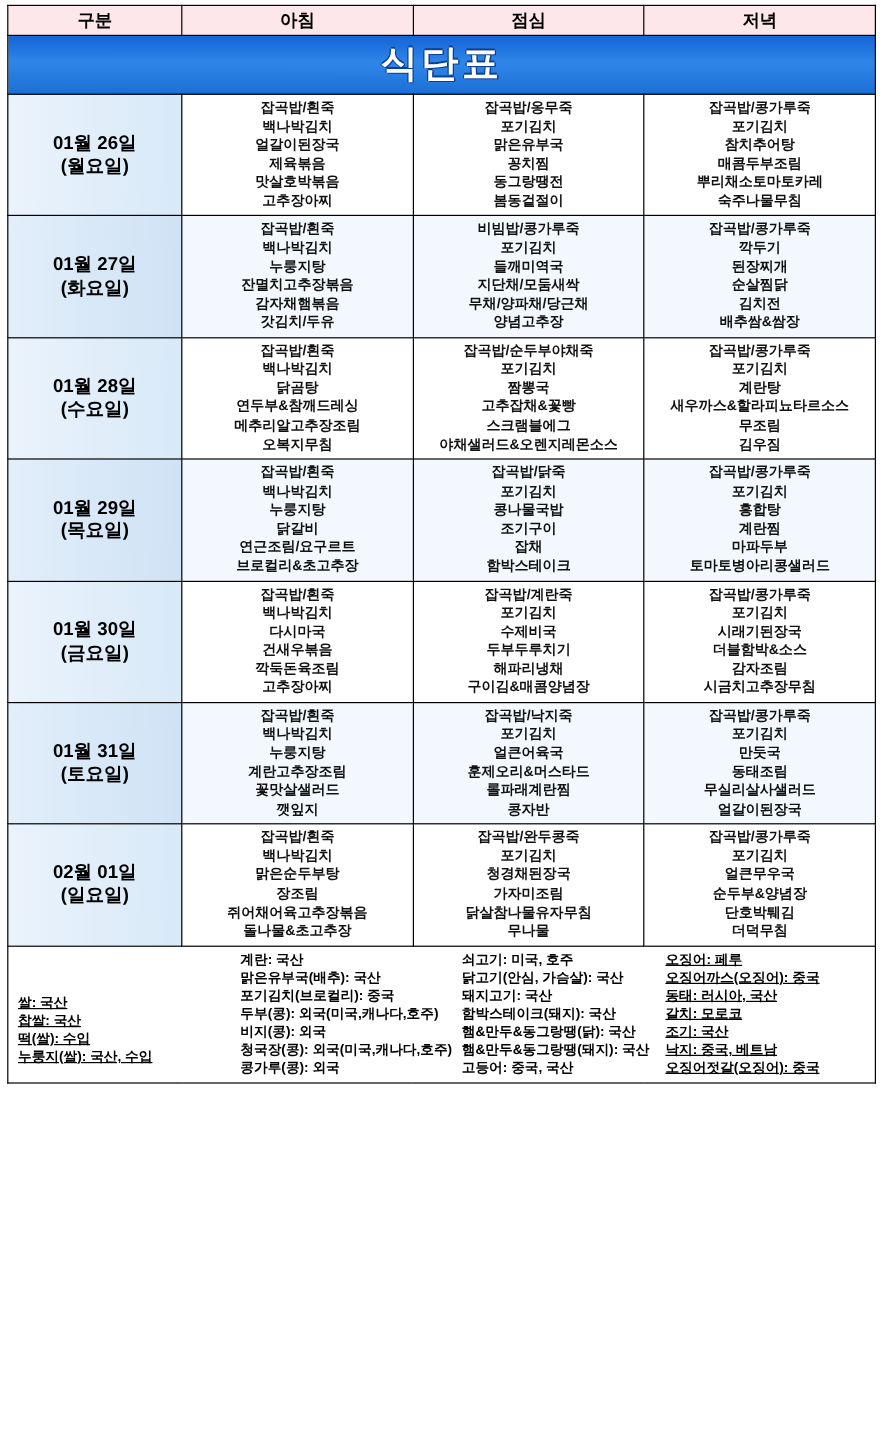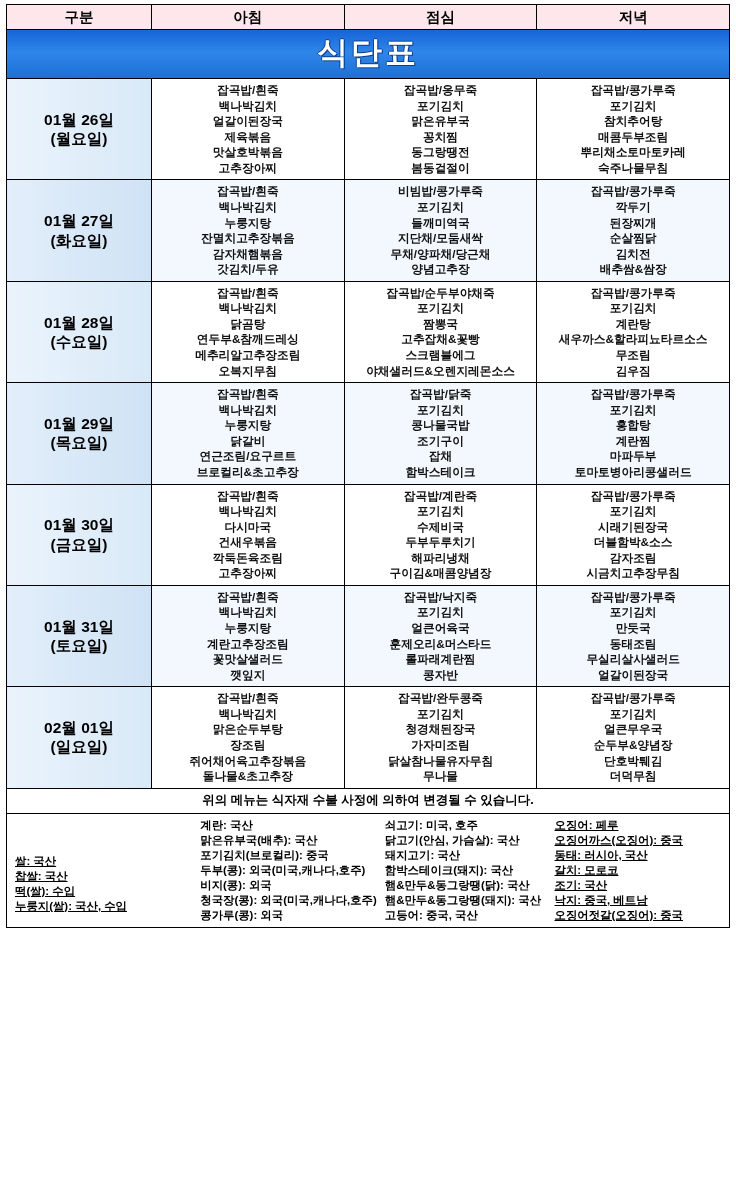--- a/index.html
+++ b/index.html
@@ -332,23 +332,20 @@
         <td class="mealcell">
           <div>잡곡밥/콩가루죽</div>
           <div>포기김치</div>
           <div>얼큰무우국</div>
           <div>순두부&amp;양념장</div>
           <div>단호박퉤김</div>
           <div>더덕무침</div>
         </td>
       </tr>
 
-      <tr>
-        <td class="note-cell" colspan="4">위의 메뉴는 식자재 수불 사정에 의하여 변경될 수 있습니다.</td>
-      </tr>
 
       <tr>
         <td class="origin-cell" colspan="4">
           <div class="origin-grid">
             <div class="origin-col c1">
               <div>쌀: 국산</div>
               <div>찹쌀: 국산</div>
               <div>떡(쌀): 수입</div>
               <div>누룽지(쌀): 국산, 수입</div>
             </div>

